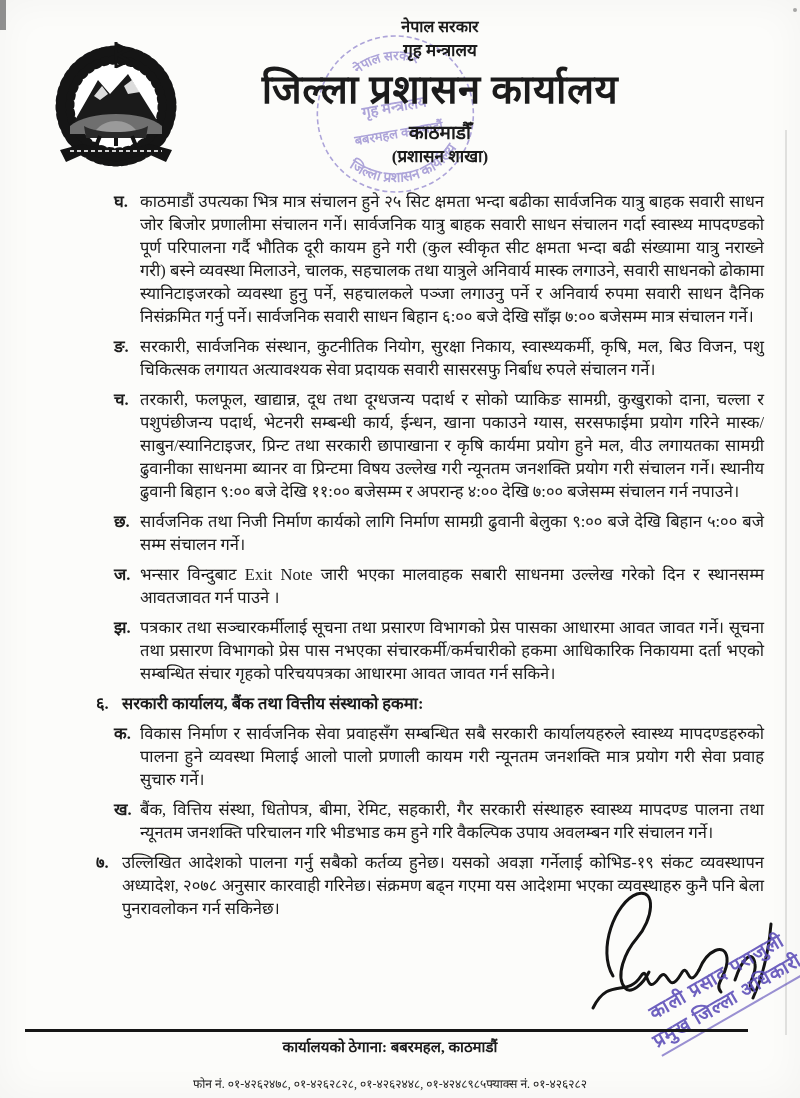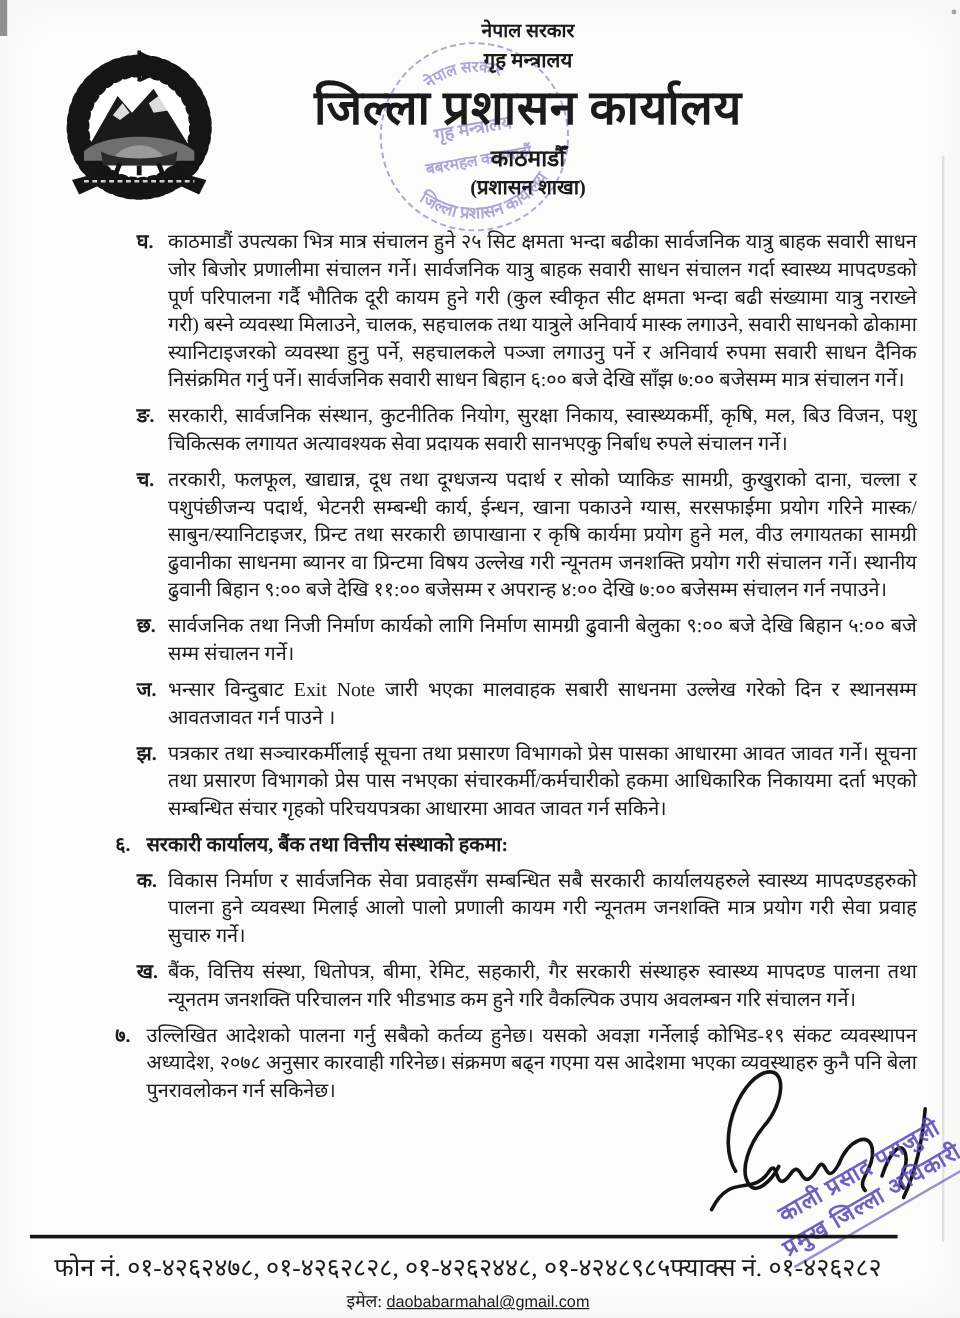--- a/index.html
+++ b/index.html
@@ -42,21 +42,21 @@
     position:absolute;left:608px;top:962px;width:232px;text-align:center;
     transform:rotate(-30deg);transform-origin:center;color:#5b4cb8;font-weight:bold;
     font-size:19px;line-height:26px;opacity:.88;letter-spacing:1px;
   }
   .officer-stamp .t2{border-bottom:2px solid rgba(91,76,184,.7);display:inline-block;padding-bottom:1px;}
 
   
   .footer-rule{position:absolute;left:25px;top:1029px;width:723px;height:3px;background:#161616;}
   .footer{position:absolute;left:40px;top:1036px;width:700px;text-align:center;}
   .f-address{font-size:15px;font-weight:bold;}
-  .f-phone{font-size:21px;margin-top:5px;white-space:nowrap;}
+  .f-phone{font-size:12px;margin-top:19px;white-space:nowrap;}
   .f-email{font-size:14.5px;margin-top:4px;}
   .f-email .mail{text-decoration:underline;font-family:"Liberation Sans","DejaVu Sans",sans-serif;font-size:13.5px;}
 </style>
 </head>
 <body>
 
 <div class="page">
 
   <div class="corner-mark"></div>
   <div class="speck"></div>
@@ -101,21 +101,21 @@
     <div class="hdr-branch">(प्रशासन शाखा)</div>
   </div>
 
   <div class="content">
     <div class="item lvl-sub">
       <span class="label">घ.</span>
       <span class="text">काठमाडौं उपत्यका भित्र मात्र संचालन हुने २५ सिट क्षमता भन्दा बढीका सार्वजनिक यात्रु बाहक सवारी साधन जोर बिजोर प्रणालीमा संचालन गर्ने। सार्वजनिक यात्रु बाहक सवारी साधन संचालन गर्दा स्वास्थ्य मापदण्डको पूर्ण परिपालना गर्दै भौतिक दूरी कायम हुने गरी (कुल स्वीकृत सीट क्षमता भन्दा बढी संख्यामा यात्रु नराख्ने गरी) बस्ने व्यवस्था मिलाउने, चालक, सहचालक तथा यात्रुले अनिवार्य मास्क लगाउने, सवारी साधनको ढोकामा स्यानिटाइजरको व्यवस्था हुनु पर्ने, सहचालकले पञ्जा लगाउनु पर्ने र अनिवार्य रुपमा सवारी साधन दैनिक निसंक्रमित गर्नु पर्ने।  सार्वजनिक सवारी साधन बिहान ६:०० बजे देखि साँझ ७:०० बजेसम्म मात्र संचालन गर्ने।</span>
     </div>
     <div class="item lvl-sub">
       <span class="label">ङ.</span>
-      <span class="text">सरकारी, सार्वजनिक संस्थान, कुटनीतिक नियोग, सुरक्षा निकाय, स्वास्थ्यकर्मी, कृषि, मल, बिउ विजन, पशु चिकित्सक लगायत अत्यावश्यक सेवा प्रदायक सवारी सानभएकु निर्बाध रुपले संचालन गर्ने।</span>
+      <span class="text">सरकारी, सार्वजनिक संस्थान, कुटनीतिक नियोग, सुरक्षा निकाय, स्वास्थ्यकर्मी, कृषि, मल, बिउ विजन, पशु चिकित्सक लगायत अत्यावश्यक सेवा प्रदायक सवारी सासरसफु निर्बाध रुपले संचालन गर्ने।</span>
     </div>
     <div class="item lvl-sub">
       <span class="label">च.</span>
       <span class="text">तरकारी, फलफूल, खाद्यान्न, दूध तथा दूग्धजन्य पदार्थ र सोको प्याकिङ सामग्री, कुखुराको दाना, चल्ला र पशुपंछीजन्य पदार्थ, भेटनरी सम्बन्धी कार्य, ईन्धन, खाना पकाउने ग्यास, सरसफाईमा प्रयोग गरिने मास्क/साबुन/स्यानिटाइजर, प्रिन्ट तथा सरकारी छापाखाना र कृषि कार्यमा प्रयोग हुने मल, वीउ लगायतका सामग्री ढुवानीका साधनमा ब्यानर वा प्रिन्टमा विषय उल्लेख गरी न्यूनतम जनशक्ति प्रयोग गरी संचालन गर्ने।  स्थानीय ढुवानी बिहान ९:०० बजे देखि ११:०० बजेसम्म र अपरान्ह ४:०० देखि ७:०० बजेसम्म संचालन गर्न नपाउने।</span>
     </div>
     <div class="item lvl-sub">
       <span class="label">छ.</span>
       <span class="text">सार्वजनिक तथा निजी निर्माण कार्यको लागि निर्माण सामग्री ढुवानी बेलुका ९:०० बजे देखि बिहान ५:०० बजे सम्म संचालन गर्ने।</span>
     </div>
     <div class="item lvl-sub">
@@ -154,20 +154,21 @@
     </g>
   </svg>
 
   <div class="officer-stamp">
     <div class="t1">काली प्रसाद पराजुली</div>
     <div class="t2">प्रमुख जिल्ला अधिकारी.</div>
   </div>
 
   <div class="footer-rule"></div>
   <div class="footer">
+    <div class="f-address">कार्यालयको ठेगाना:  बबरमहल, काठमाडौं</div>
     <div class="f-phone">फोन नं. ०१-४२६२४७८,   ०१-४२६२८२८, ०१-४२६२४४८, ०१-४२४८९८५फ्याक्स नं. ०१-४२६२८२</div>
     <div class="f-email">
       <span>इमेल:</span>
       <span class="mail">daobabarmahal@gmail.com</span>
     </div>
   </div>
 
 </div>
 
 </body></html>

